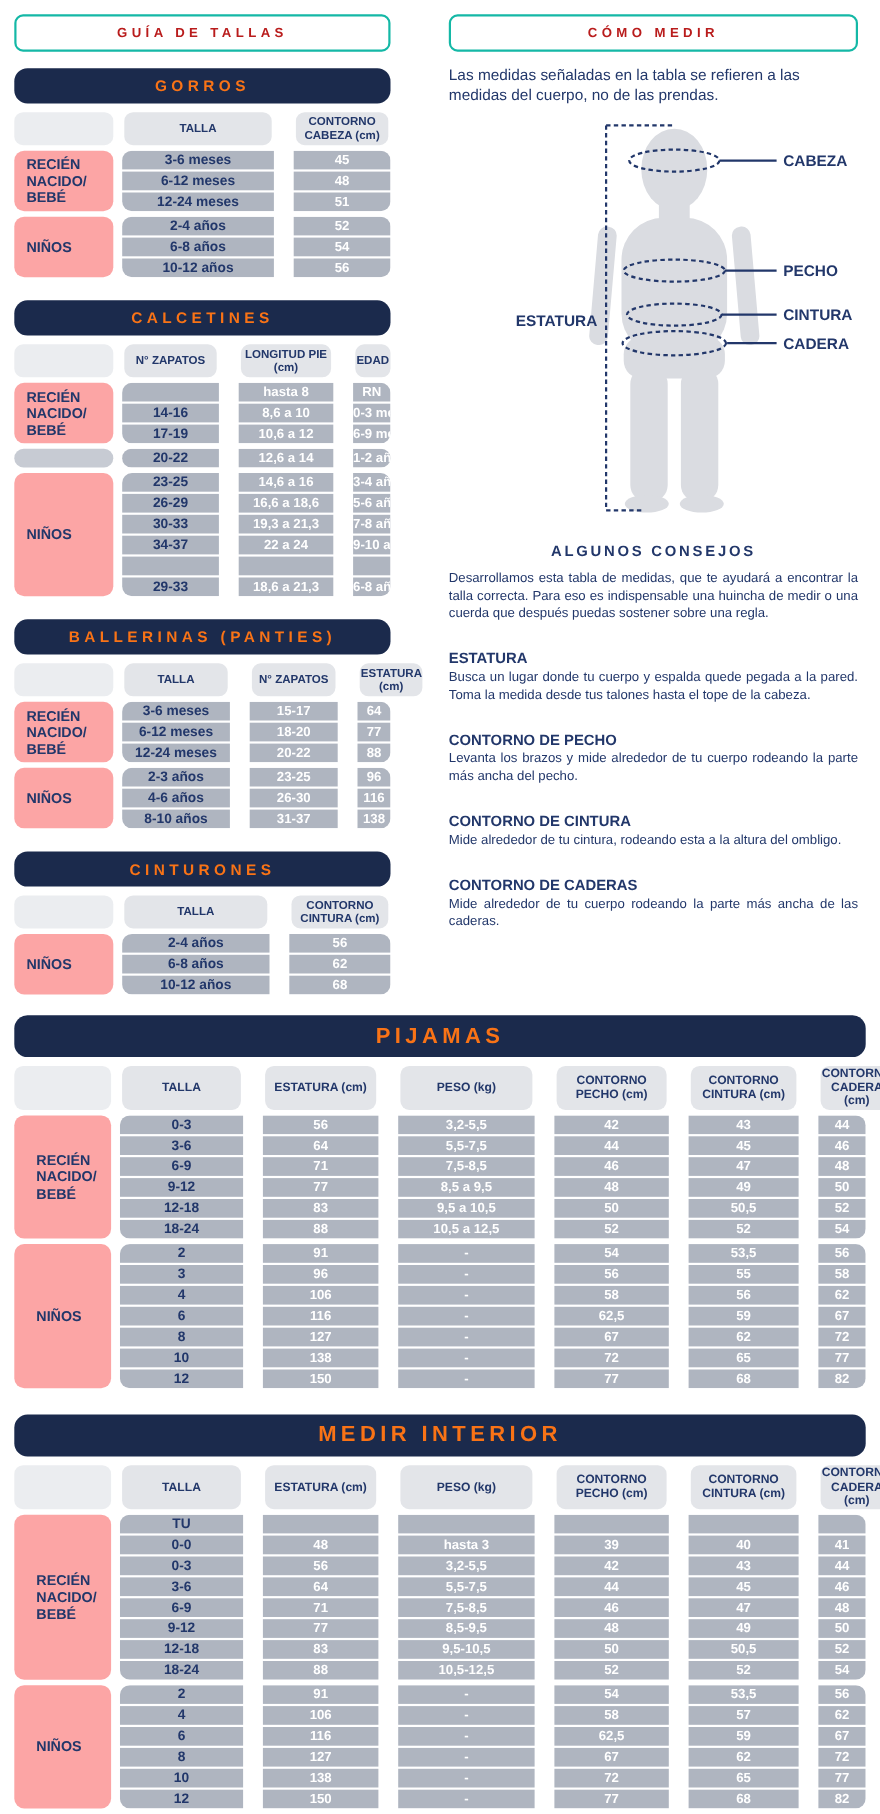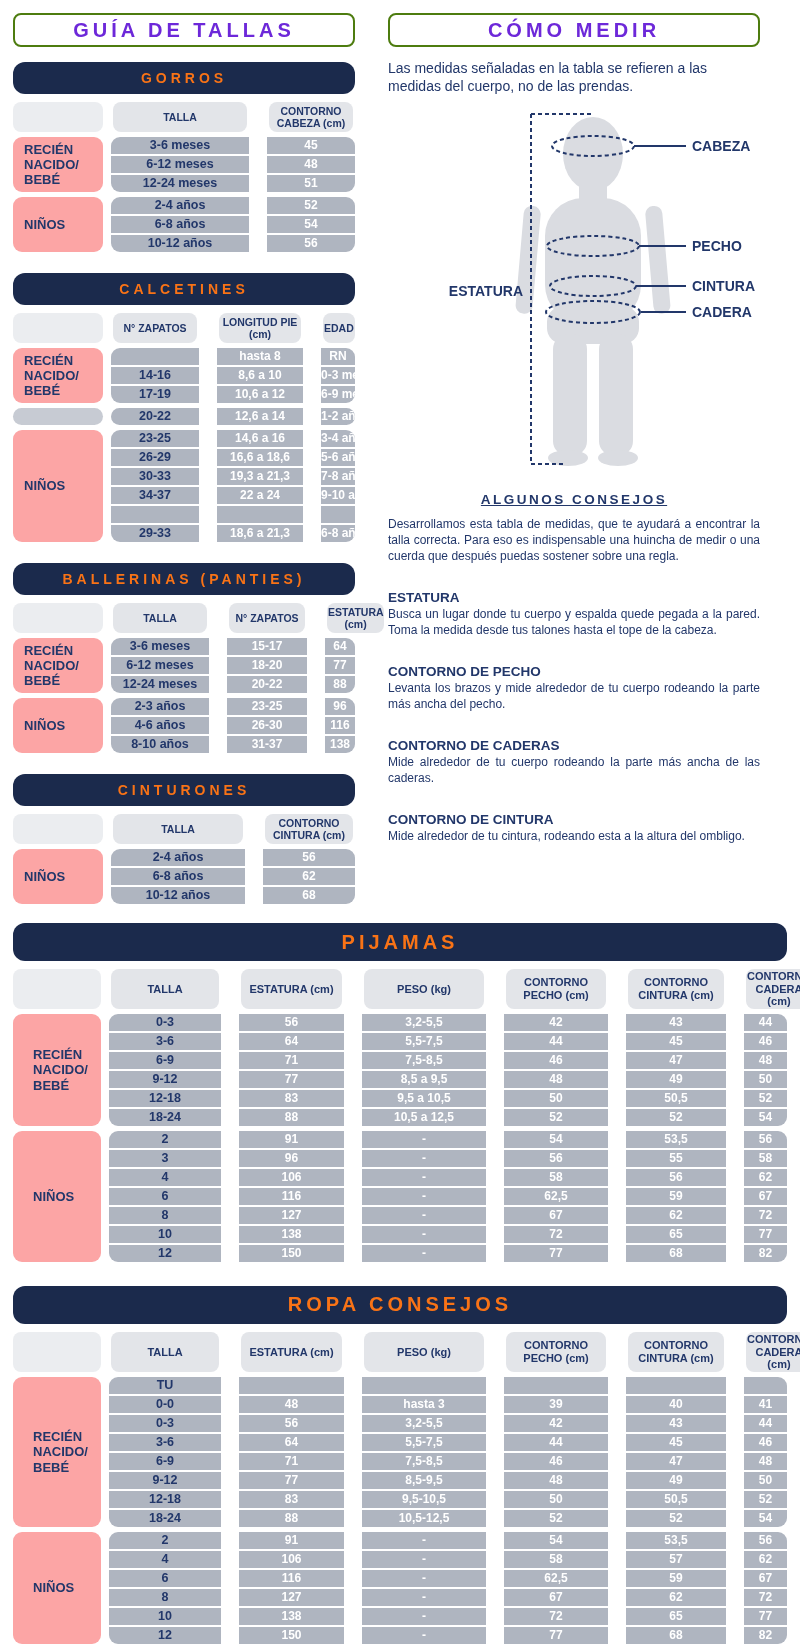--- a/index.html
+++ b/index.html
@@ -1,23 +1,23 @@
 <!DOCTYPE html>
 <html><head>
 <meta charset="utf-8">
 <style>
   html,body{margin:0;padding:0;background:#fff;}
   body{width:800px;height:1649px;overflow:hidden;font-family:"Liberation Sans",sans-serif;}
   .page{padding-top:13px;}
   .top{display:flex;height:899px;}
   .col-left{width:342px;margin-left:13px;flex:none;}
-  .col-right{width:372px;margin-left:33px;flex:none;color:#22376a;}
-
-  .title-box{height:30px;border:2px solid #4d7c0f;border-radius:8px;display:flex;align-items:center;justify-content:center;
-    color:#6d28d9;font-weight:bold;font-size:20px;letter-spacing:4px;background:#fff;}
+  .col-right{width:372px;margin-left:53px;flex:none;color:#22376a;}
+
+  .title-box{height:30px;border:2px solid #14b8a6;border-radius:8px;display:flex;align-items:center;justify-content:center;
+    color:#b91c1c;font-weight:bold;font-size:12px;letter-spacing:4px;background:#fff;}
   .col-left .title-box{margin-bottom:15px;}
 
   .size-table{margin-bottom:21px;}
   .band{background:#1b2a4c;color:#f97316;border-radius:12px;height:32px;display:flex;align-items:center;justify-content:center;
     font-weight:bold;font-size:14px;letter-spacing:4px;margin-bottom:8px;}
   .t-wide .band{height:38px;font-size:20px;border-radius:12px;}
 
   .hrow{display:flex;margin-bottom:5px;}
   .corner{width:90px;margin-right:8px;background:#ebedf0;border-radius:8px;flex:none;}
   .t-wide .corner{width:88px;}
@@ -44,21 +44,21 @@
   .t-cinturones .row{grid-template-columns:134px 1fr;}
   .t-wide .row{grid-template-columns:112px 105px 124px 104px 100px 1fr;}
 
   .t-wide{width:774px;margin-left:13px;margin-bottom:0;}
   .t-pijamas{margin-top:11px;}
   .t-ropa{margin-top:24px;}
 
   
   .cm-intro{margin-top:12px;text-align:left;font-size:14px;line-height:1.32;}
   .cm-diagram{margin-top:10px;}
-  .cm-consejos-title{margin-top:14px;text-align:center;font-weight:bold;font-size:13.5px;letter-spacing:2.5px;text-decoration:underline;}
+  .cm-consejos-title{margin-top:14px;text-align:center;font-weight:bold;font-size:13.5px;letter-spacing:2.5px;}
   .cm-text{margin-top:10px;font-size:12px;line-height:1.33;text-align:justify;}
   .cm-section{margin-top:25px;}
   .cm-heading{font-weight:bold;font-size:13.5px;margin-bottom:2px;}
 </style>
 </head>
 <body>
 
 <div class="page">
   <div class="top">
 
@@ -320,26 +320,26 @@
 
       <div class="cm-section">
         <div class="cm-heading">ESTATURA</div>
         <div class="cm-text" style="margin-top:0;">Busca un lugar donde tu cuerpo y espalda quede pegada a la pared. Toma la medida desde tus talones hasta el tope de la cabeza.</div>
       </div>
       <div class="cm-section">
         <div class="cm-heading">CONTORNO DE PECHO</div>
         <div class="cm-text" style="margin-top:0;">Levanta los brazos y mide alrededor de tu cuerpo rodeando la parte más ancha del pecho.</div>
       </div>
       <div class="cm-section">
+        <div class="cm-heading">CONTORNO DE CINTURA</div>
+        <div class="cm-text" style="margin-top:0;">Mide alrededor de tu cintura, rodeando esta a la altura del ombligo.</div>
+      </div>
+      <div class="cm-section">
         <div class="cm-heading">CONTORNO DE CADERAS</div>
         <div class="cm-text" style="margin-top:0;">Mide alrededor de tu cuerpo rodeando la parte más ancha de las caderas.</div>
-      </div>
-      <div class="cm-section">
-        <div class="cm-heading">CONTORNO DE CINTURA</div>
-        <div class="cm-text" style="margin-top:0;">Mide alrededor de tu cintura, rodeando esta a la altura del ombligo.</div>
       </div>
     </div>
   </div>
 
   <section class="size-table t-wide t-pijamas">
       <div class="band">PIJAMAS</div>
       <div class="hrow">
         <div class="corner"></div>
         <div class="hcells row">
           <div class="pill">TALLA</div>
@@ -461,21 +461,21 @@
               <div class="cell">-</div>
               <div class="cell">77</div>
               <div class="cell">68</div>
               <div class="cell">82</div>
             </div>
           </div>
         </div>
       </div>
     </section>
   <section class="size-table t-wide t-ropa">
-      <div class="band">ROPA CONSEJOS</div>
+      <div class="band">MEDIR INTERIOR</div>
       <div class="hrow">
         <div class="corner"></div>
         <div class="hcells row">
           <div class="pill">TALLA</div>
           <div class="pill">ESTATURA (cm)</div>
           <div class="pill">PESO (kg)</div>
           <div class="pill">CONTORNO PECHO (cm)</div>
           <div class="pill">CONTORNO CINTURA (cm)</div>
           <div class="pill">CONTORNO CADERA (cm)</div>
         </div>

